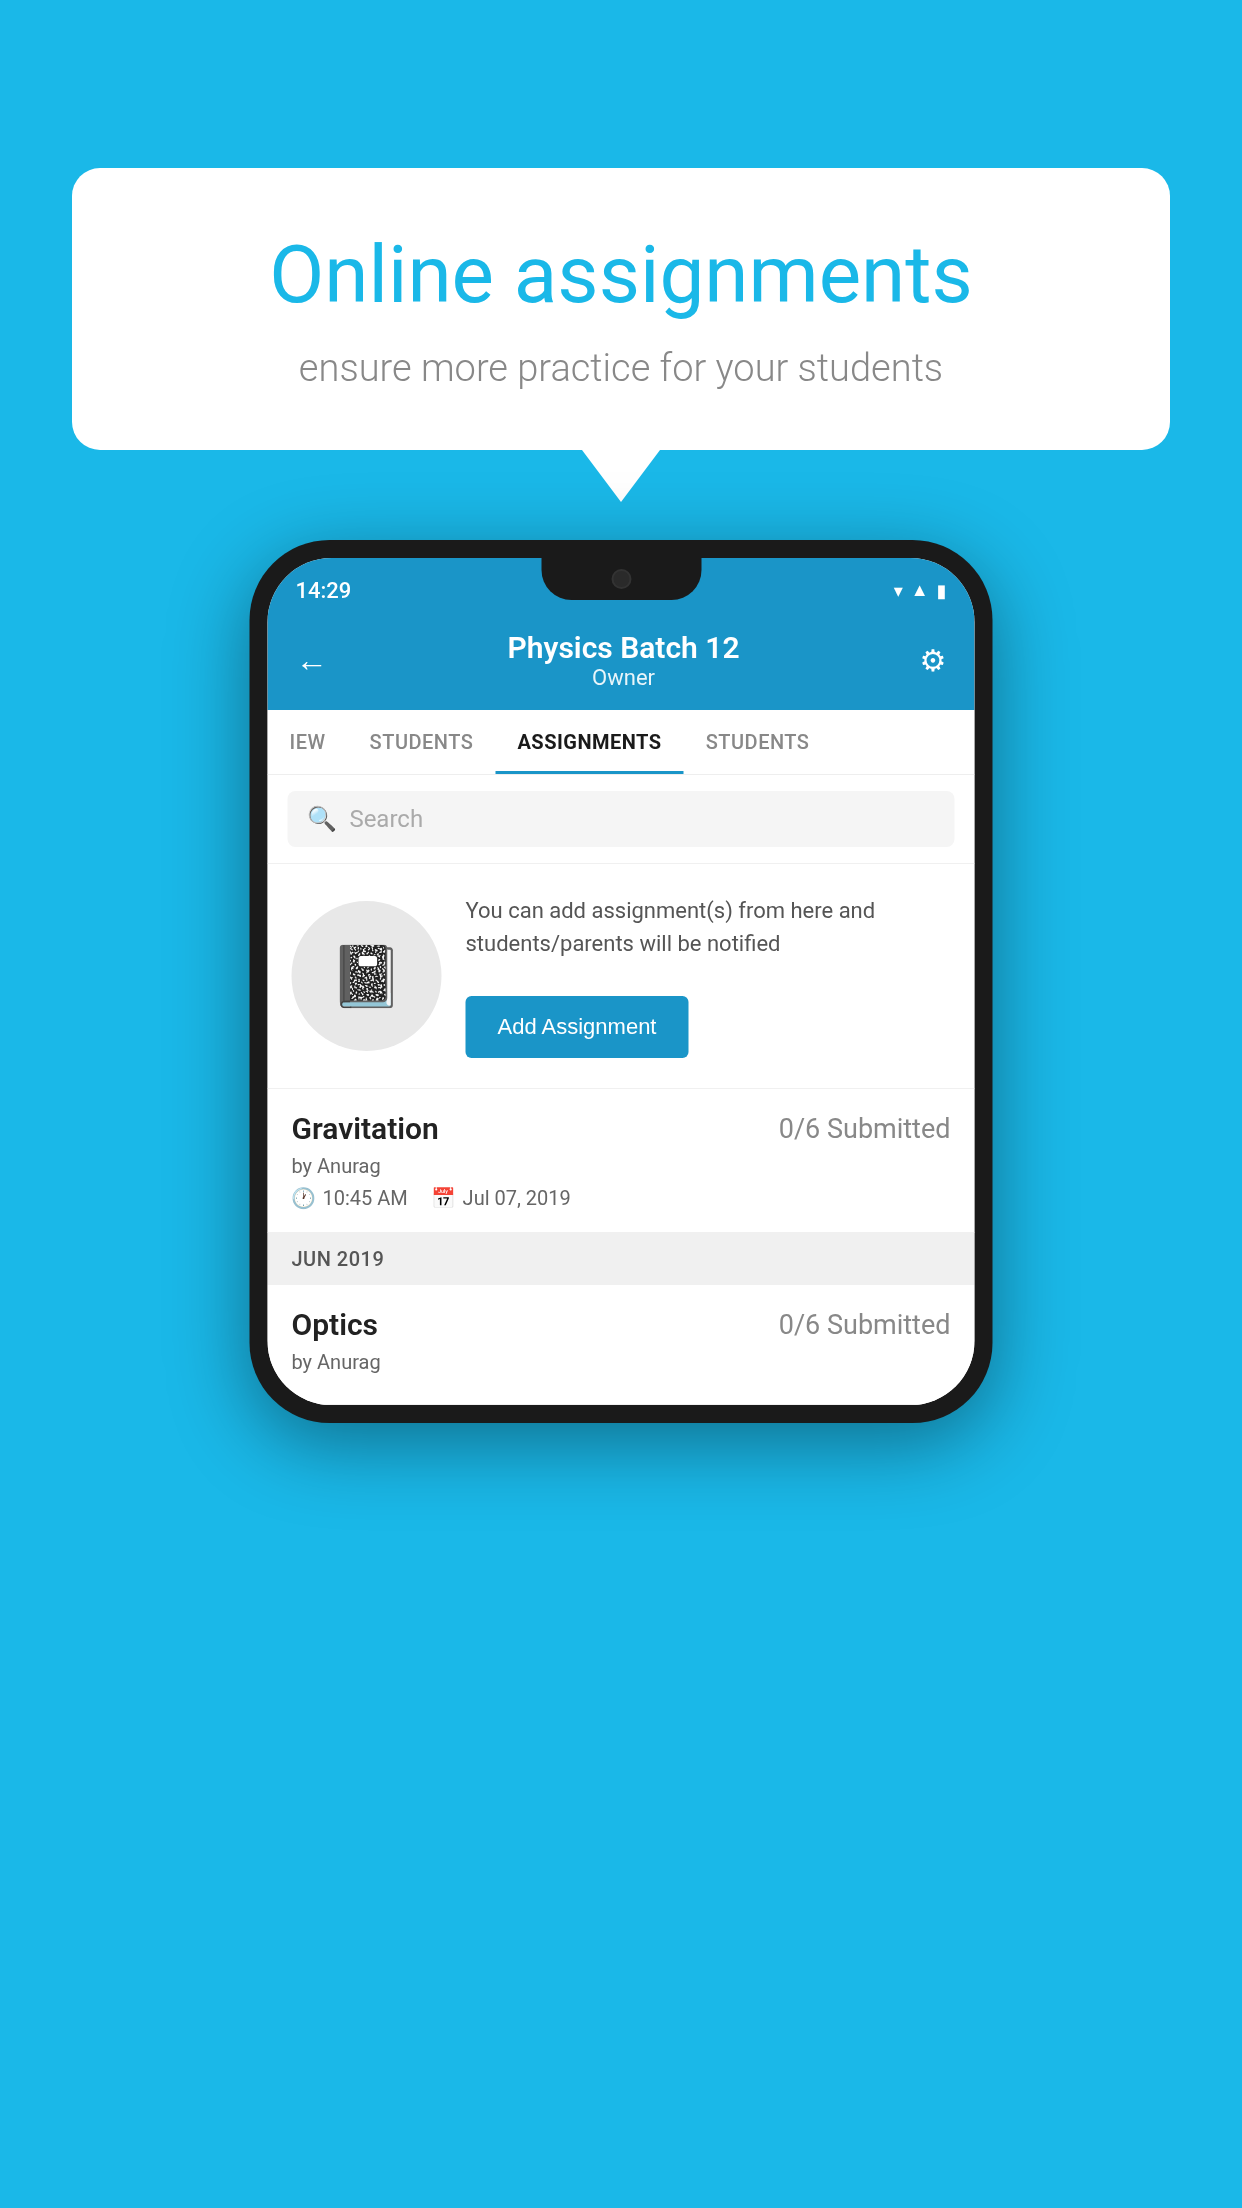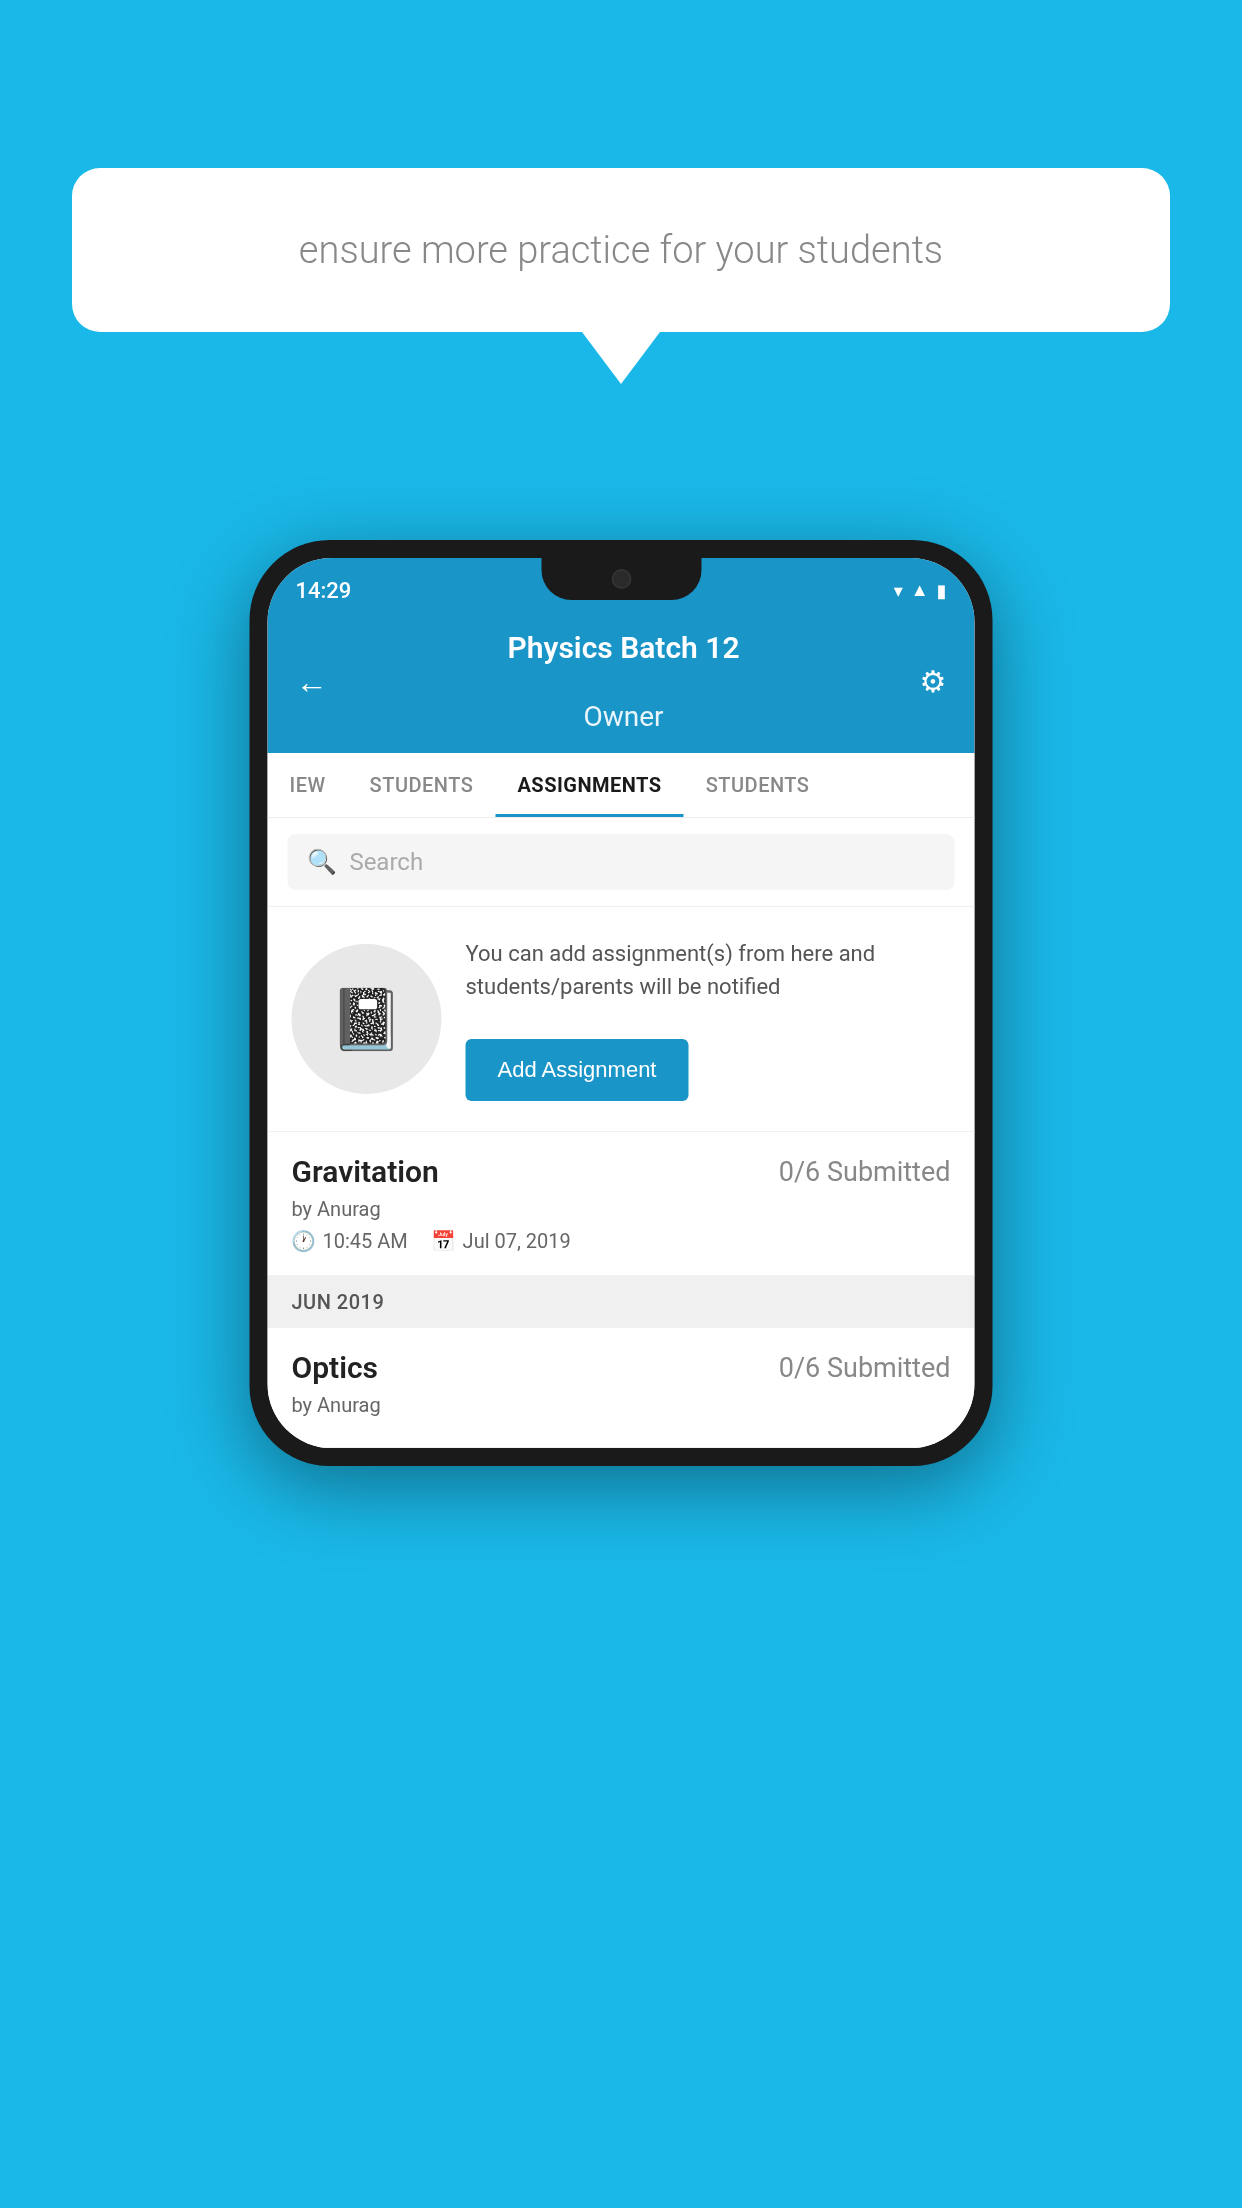--- a/index.html
+++ b/index.html
@@ -147,22 +147,21 @@
     }
 
     .header-title {
       color: white;
       font-size: 30px;
       font-weight: 600;
     }
 
     .header-subtitle {
       color: rgba(255,255,255,0.9);
-      font-size: 28px;
-      margin-top: 35px;
+      font-size: 22px;
     }
 
     .header-gear {
       color: white;
       font-size: 30px;
       cursor: pointer;
     }
 
     
     .tabs-bar {
@@ -330,20 +329,21 @@
     .meta-icon {
       font-size: 20px;
       color: #888;
     }
 
   </style>
 </head>
 <body>
 
 <div class="speech-bubble">
+  <h1>Online assignments</h1>
   <p>ensure more practice for your students</p>
 </div>
 
 <div class="phone-wrapper">
   <div class="phone-outer">
     <div class="phone-notch">
       <div class="phone-camera"></div>
     </div>
     <div class="phone-screen">
 

